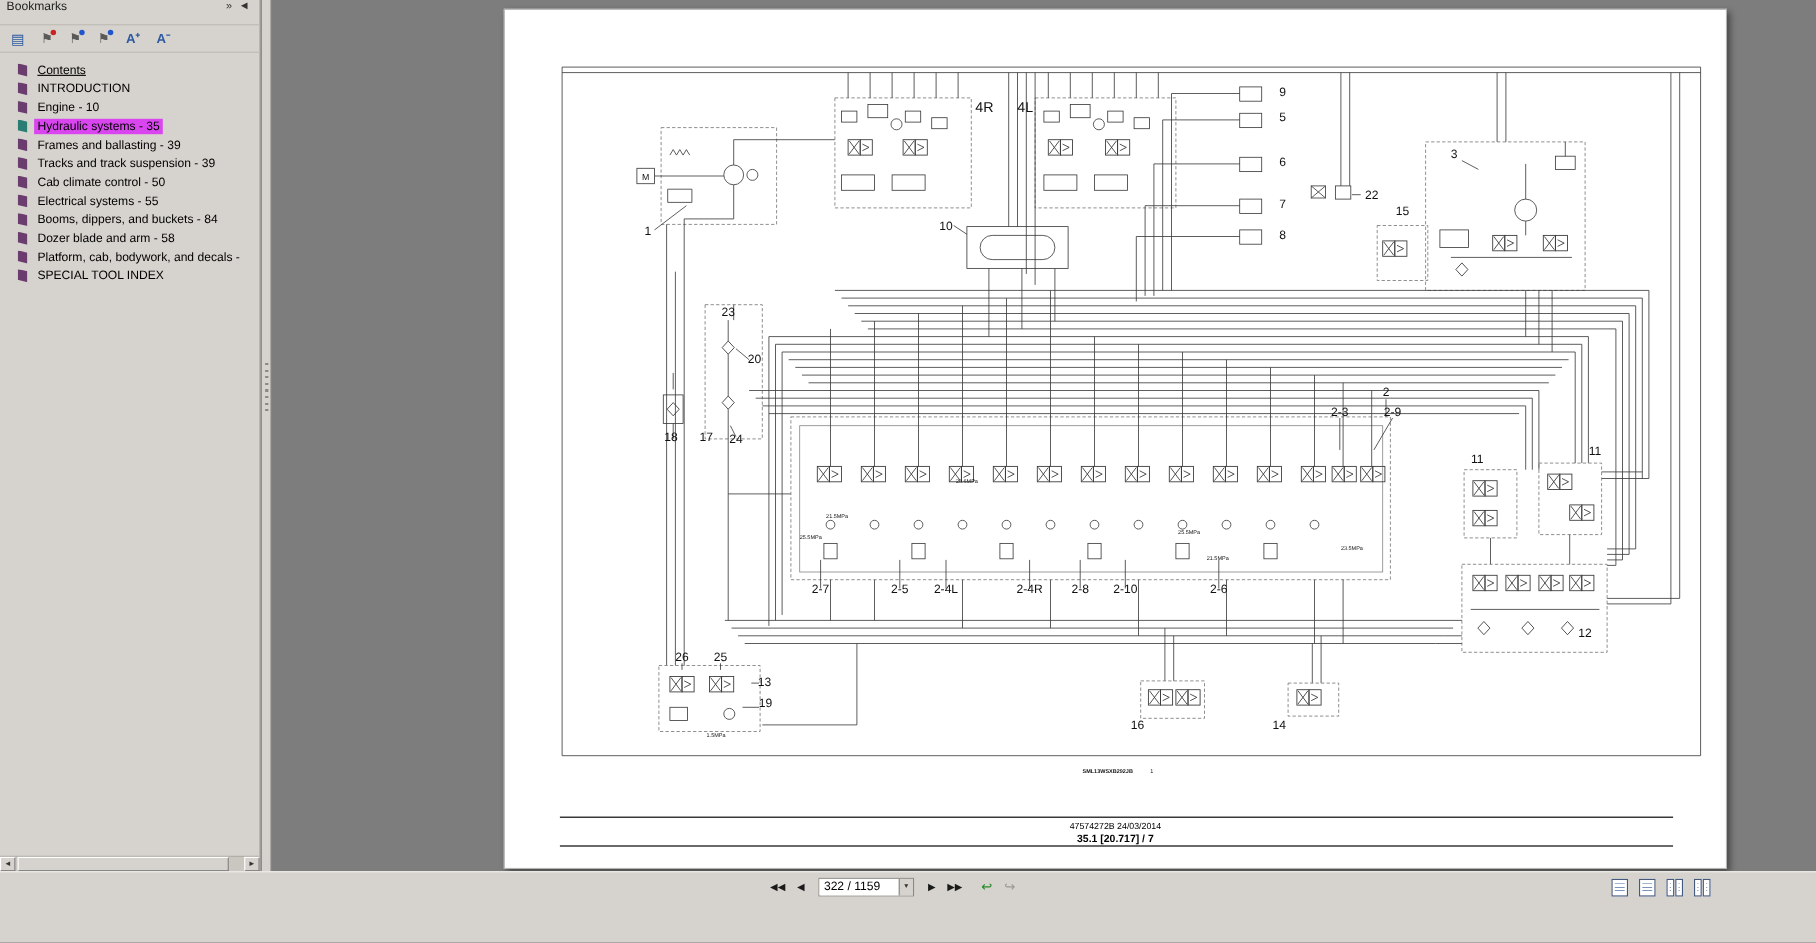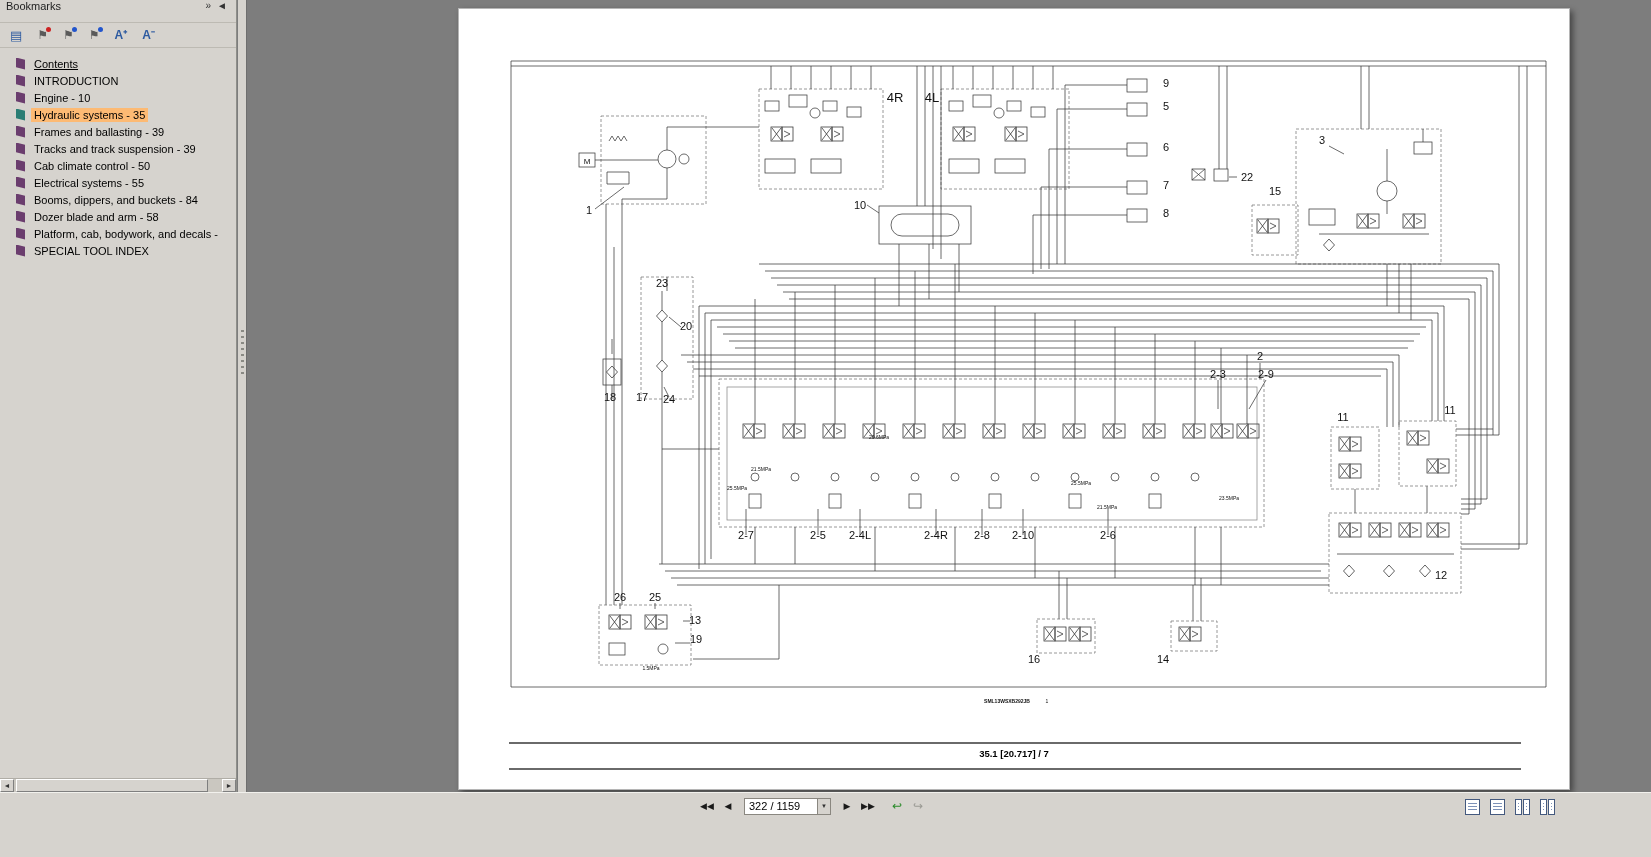--- a/index.html
+++ b/index.html
@@ -16,21 +16,21 @@
 .tb-ico{font-size:13px;color:#2d5aa0;cursor:pointer;position:relative;line-height:1}
 .tb-flag{color:#5a5a5a;font-size:12px}
 .tb-flag .dot{position:absolute;right:-3px;top:-2px;width:5px;height:5px;border-radius:50%}
 .dot-red{background:#cc2222}.dot-blue{background:#2255cc}
 .tb-a{font-size:12px;font-weight:bold;color:#2d5aa0}
 .bm-list{padding:7px 0 0 4px}
 .bm-item{display:flex;align-items:center;height:17px;cursor:pointer}
 .bm-flag{width:9px;height:12px;margin:0 6px 0 12px;flex:0 0 9px;clip-path:polygon(0 0,100% 18%,100% 100%,0 82%);background:#6b3d6e}
 .bm-label{font-size:11px;color:#000;white-space:nowrap;padding:1px 3px}
 .bm-item.link .bm-label{text-decoration:underline}
-.bm-item.selected .bm-label{background:#fdba74}
+.bm-item.selected .bm-label{background:#d946ef}
 .bm-item.selected .bm-flag{background:#2a7d74}
 .hscroll{position:absolute;left:0;bottom:0;width:236px;height:14px;background:#cac7c0;border-top:1px solid #b0ada6;display:flex}
 .sb-btn{width:14px;height:13px;font-size:7px;line-height:12px;text-align:center;color:#333;background:#d6d3ce;border:1px solid;border-color:#fff #7f7f7f #7f7f7f #fff;cursor:pointer}
 .sb-track{flex:1;position:relative}
 .sb-thumb{position:absolute;left:2px;top:0;width:192px;height:13px;background:#d6d3ce;border:1px solid;border-color:#fff #7f7f7f #7f7f7f #fff;cursor:pointer}
 
 
 .splitter{position:absolute;left:238px;top:0;width:9px;height:792px;background:#d6d3ce;border-right:1px solid #6e6e6e;cursor:col-resize}
 .splitter .grip{position:absolute;left:3px;top:330px;width:3px;height:48px;background:repeating-linear-gradient(#8a8a84 0 2px,transparent 2px 6px)}
 
@@ -347,20 +347,21 @@
           <text x="278" y="481" font-size="5" text-anchor="middle" fill="#111">25.5MPa</text>
           <text x="302" y="462" font-size="5" text-anchor="middle" fill="#111">21.5MPa</text>
           <text x="420" y="430" font-size="5" text-anchor="middle" fill="#111">20.6MPa</text>
           <text x="622" y="476" font-size="5" text-anchor="middle" fill="#111">25.5MPa</text>
           <text x="648" y="500" font-size="5" text-anchor="middle" fill="#111">21.5MPa</text>
           <text x="770" y="491" font-size="5" text-anchor="middle" fill="#111">23.5MPa</text>
           <text x="192" y="661" font-size="5" text-anchor="middle" fill="#111">1.5MPa</text>
         </svg>
 
       <div class="page-footer">
+        <div class="pf1">47574272B 24/03/2014</div>
         <div class="pf2">35.1 [20.717] / 7</div>
       </div>
     </div>
   </main>
 
   <div class="bottom-bar">
     <div class="nav">
       <span class="nav-btn">◀◀</span>
       <span class="nav-btn">◀</span>
       <span class="page-box">

